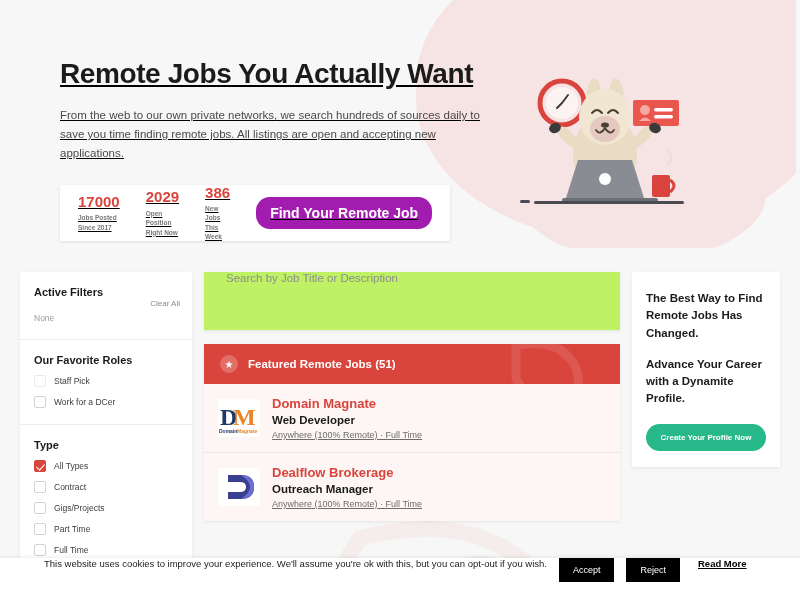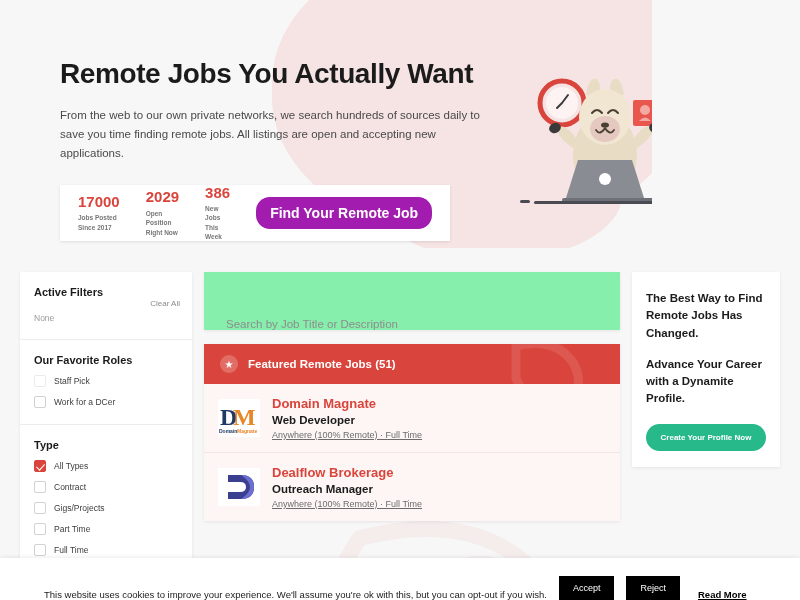--- a/index.html
+++ b/index.html
@@ -5,21 +5,21 @@
   * { box-sizing: border-box; margin: 0; padding: 0; }
   html, body {
     width: 800px; height: 600px;
     font-family: "Liberation Sans", sans-serif;
     background: #f7f7f7;
     overflow: hidden;
   }
   .page { position: relative; width: 800px; height: 600px; background: #f7f7f7; }
 
   
-  .hero { position: relative; width: 652px; height: 248px; overflow: hidden; }
+  .hero { position: relative; width: 796px; height: 248px; overflow: hidden; text-decoration: underline; }
   .hero-blob {
     position: absolute; right: -40px; top: -60px;
     width: 420px; height: 300px;
     background: #f6e3e3; border-radius: 50% 45% 55% 50%;
   }
   .hero-blob2 {
     position: absolute; right: 30px; top: 130px;
     width: 250px; height: 130px;
     background: #f6e3e3; border-radius: 50%;
   }
@@ -80,22 +80,22 @@
     width: 4px; height: 7px; border: solid #fff; border-width: 0 1.6px 1.6px 0;
     transform: rotate(42deg);
   }
   .cb.faded { opacity: .45; }
   .cblbl { font-size: 8.5px; color: #3c3c3c; }
   .sb-type-title { margin-bottom: 6px; }
 
   
   .center { flex: 1; min-width: 0; }
   .searchbox {
-    background: #86efac; height: 58px; box-shadow: 0 1px 3px rgba(0,0,0,.08);
-    display: flex; align-items: flex-end; padding: 0 22px;
+    background: #bef264; height: 58px; box-shadow: 0 1px 3px rgba(0,0,0,.08);
+    display: flex; align-items: flex-start; padding: 0 22px;
   }
   .searchbox input {
     border: none; outline: none; width: 100%;
     font-size: 11.5px; color: #6f6f6f; font-family: inherit; background: transparent;
   }
   .searchbox input::placeholder { color: #8d8d8d; }
 
   .featured { margin-top: 14px; box-shadow: 0 1px 3px rgba(0,0,0,.08); }
   .feat-head {
     background: #d9453c; height: 40px; display: flex; align-items: center;
@@ -138,21 +138,21 @@
   .promo-h2 { font-size: 11.5px; font-weight: bold; color: #1b1b1b; line-height: 1.5; margin-top: 14px; }
   .promo-btn {
     margin-top: 16px; width: 100%; background: #27b98a; color: #fff; border: none;
     border-radius: 14px; font-size: 8px; font-weight: bold; padding: 9px 4px;
     cursor: pointer; font-family: inherit;
   }
 
   
   .cookie {
     position: absolute; left: 0; bottom: 0; width: 800px; height: 42px;
-    background: #fff; display: flex; align-items: flex-end; padding: 0 44px;
+    background: #fff; display: flex; align-items: flex-start; padding: 0 44px;
     box-shadow: 0 -1px 4px rgba(0,0,0,.08);
   }
   .cookie-txt { font-size: 9.5px; color: #1b1b1b; }
   .cookie-btn {
     background: #000; color: #fff; border: none; font-size: 9px;
     padding: 7px 14px; margin-left: 12px; cursor: pointer; font-family: inherit;
   }
   .cookie-link {
     margin-left: 18px; font-size: 9.5px; color: #000;
     text-decoration: underline; cursor: pointer; font-weight: bold;

